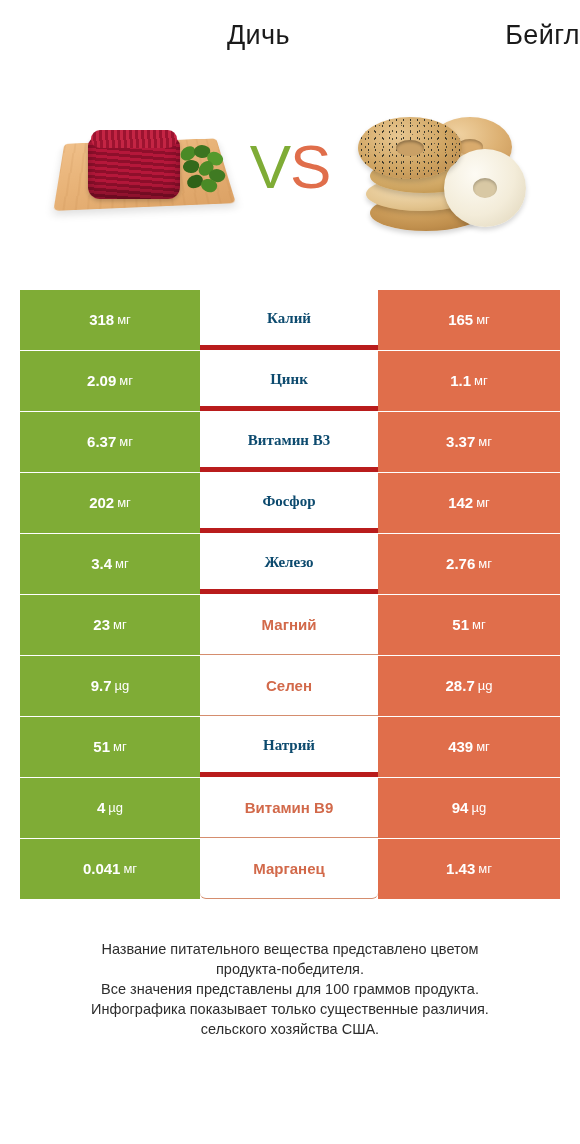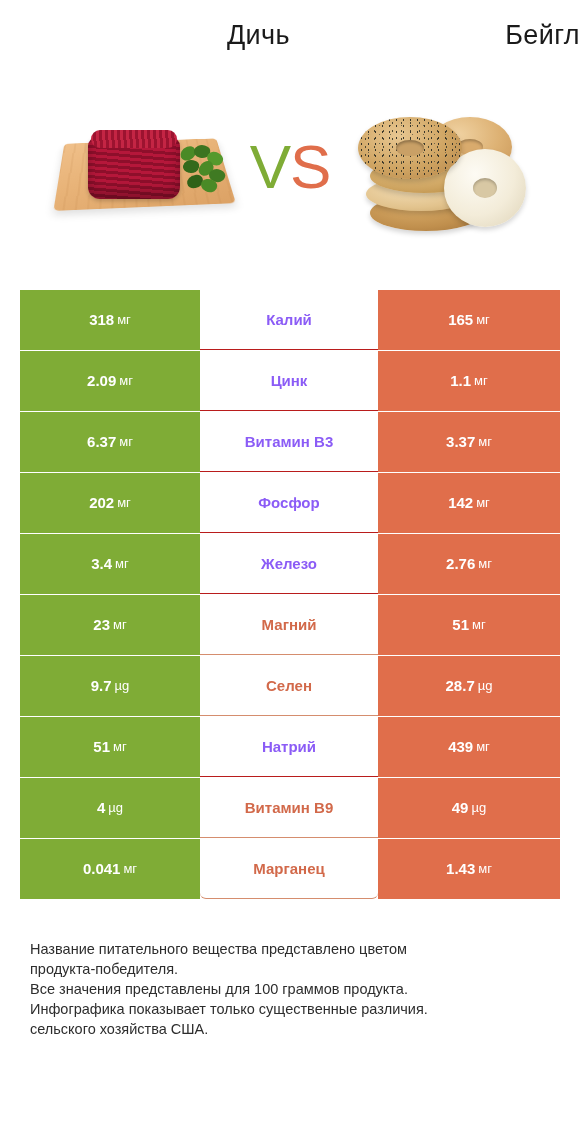--- a/index.html
+++ b/index.html
@@ -198,35 +198,35 @@
     width: 180px;
     background: #7FAC36;
     color: #ffffff;
   }
   .cell-mid {
     width: 178px;
     background: #ffffff;
     font-size: 15px;
     font-weight: 700;
   }
-  .cell-mid.win-left  { color: #8b5cf6; border-bottom: 1px solid #b91c1c; }
+  .cell-mid.win-left  { color: #0c4a6e; border-bottom: 5px solid #b91c1c; font-family: Liberation Serif, serif; }
   .cell-mid.win-right { color: #D2694A; border-bottom: 1px solid #d58d6e; }
   .cell-right {
     width: 182px;
     background: #E06E4B;
     color: #ffffff;
   }
   .row:last-child .cell-mid { border-bottom-width: 1px; border-radius: 6px; }
   .unit { font-weight: 400; font-size: 13px; padding-left: 3px; }
 
   
   .footer {
     margin: 40px auto 0 auto;
     width: 520px;
-    text-align: left;
+    text-align: center;
     color: #2d2d2d;
     font-size: 14.5px;
     line-height: 20px;
   }
   .footer p { margin: 0; }
 </style>
 </head>
 <body>
 
 <div id="page">
@@ -375,21 +375,21 @@
           <span class="unit">мг</span>
         </div>
       </div>
       <div class="row">
         <div class="cell cell-left">
           <span>4</span>
           <span class="unit">µg</span>
         </div>
         <div class="cell cell-mid win-right">Витамин B9</div>
         <div class="cell cell-right">
-          <span>49</span>
+          <span>94</span>
           <span class="unit">µg</span>
         </div>
       </div>
       <div class="row">
         <div class="cell cell-left">
           <span>0.041</span>
           <span class="unit">мг</span>
         </div>
         <div class="cell cell-mid win-right">Марганец</div>
         <div class="cell cell-right">

